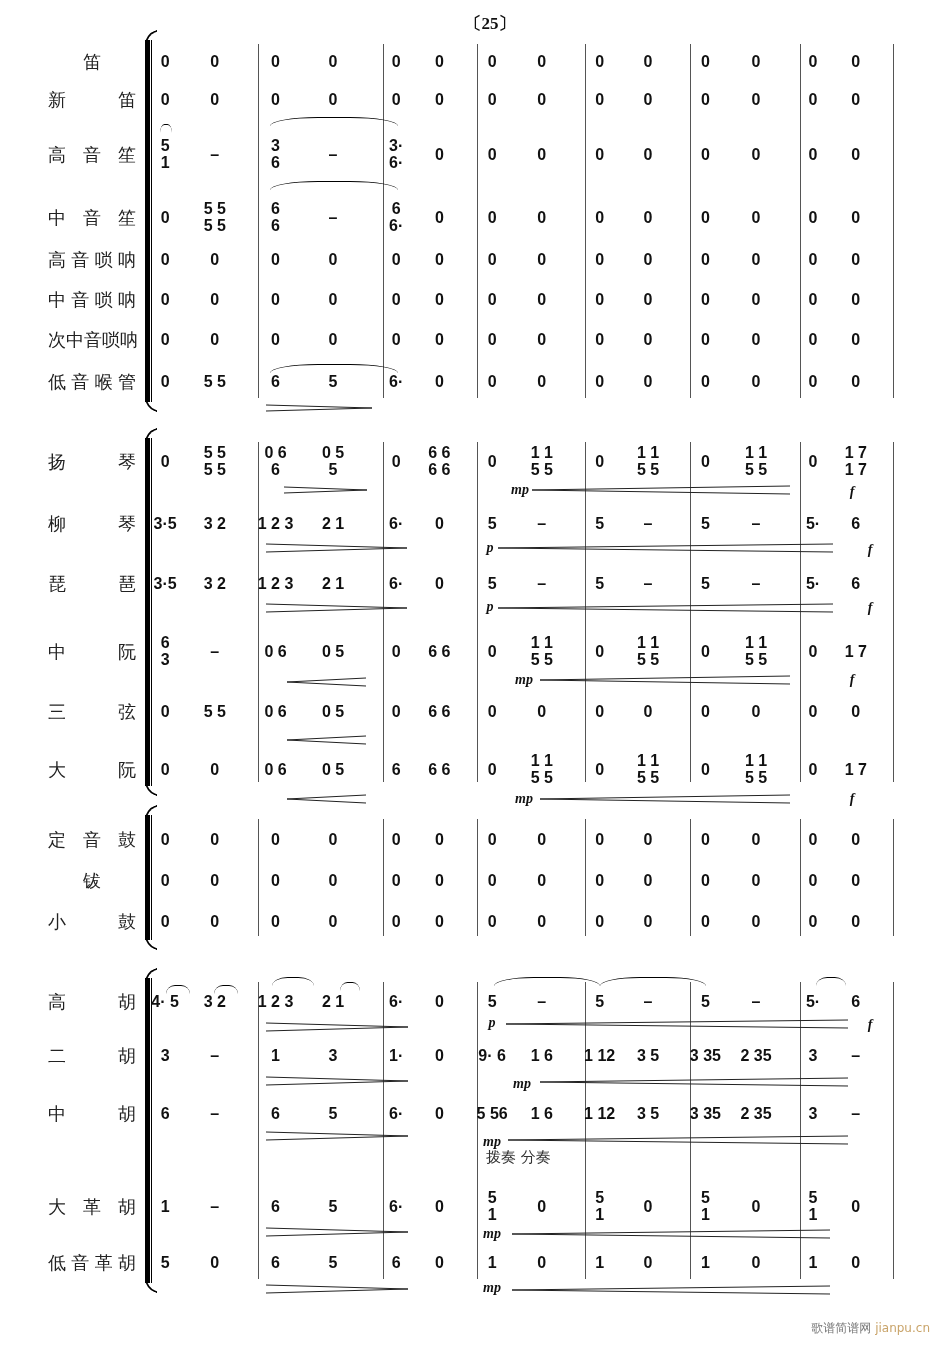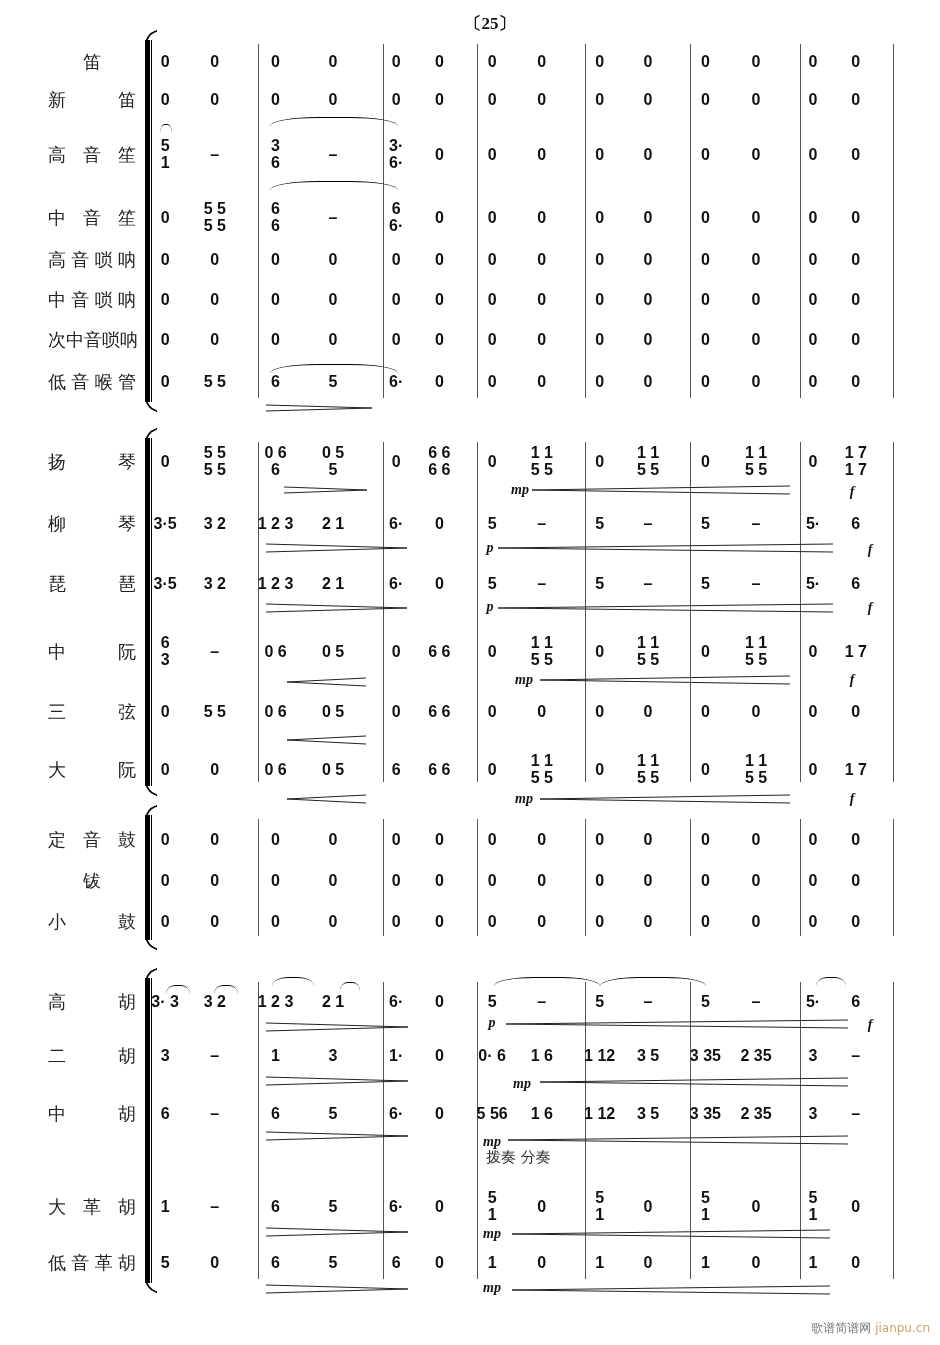--- a/index.html
+++ b/index.html
@@ -489,21 +489,21 @@
     <div class="barline" style="left: 383px; top: 982px; height: 297px;"></div>
     <div class="barline" style="left: 477px; top: 982px; height: 297px;"></div>
     <div class="barline" style="left: 585px; top: 982px; height: 297px;"></div>
     <div class="barline" style="left: 690px; top: 982px; height: 297px;"></div>
     <div class="barline" style="left: 800px; top: 982px; height: 297px;"></div>
     <div class="barline" style="left: 893px; top: 982px; height: 297px;"></div>
     <div class="label lbl-spread" style="top: 1002px;">
       <span>高</span>
       <span>胡</span>
     </div>
-    <div class="note" style="left: 165.12px; top: 1002px;">3· 3</div>
+    <div class="note" style="left: 165.12px; top: 1002px;">4· 5</div>
     <div class="note" style="left: 214.8px; top: 1002px;">3 2</div>
     <div class="note" style="left: 275.5px; top: 1002px;">1 2 3</div>
     <div class="note" style="left: 333px; top: 1002px;">2 1</div>
     <div class="note" style="left: 396.16px; top: 1002px;">6·</div>
     <div class="note" style="left: 439.4px; top: 1002px;">0</div>
     <div class="note" style="left: 492.12px; top: 1002px;">5</div>
     <div class="note" style="left: 541.8px; top: 1002px;">–</div>
     <div class="note" style="left: 599.7px; top: 1002px;">5</div>
     <div class="note" style="left: 648px; top: 1002px;">–</div>
     <div class="note" style="left: 705.4px; top: 1002px;">5</div>
@@ -515,21 +515,21 @@
     <div class="label lbl-spread" style="top: 1056px;">
       <span>二</span>
       <span>胡</span>
     </div>
     <div class="note" style="left: 165.12px; top: 1056px;">3</div>
     <div class="note" style="left: 214.8px; top: 1056px;">–</div>
     <div class="note" style="left: 275.5px; top: 1056px;">1</div>
     <div class="note" style="left: 333px; top: 1056px;">3</div>
     <div class="note" style="left: 396.16px; top: 1056px;">1·</div>
     <div class="note" style="left: 439.4px; top: 1056px;">0</div>
-    <div class="note" style="left: 492.12px; top: 1056px;">0· 6</div>
+    <div class="note" style="left: 492.12px; top: 1056px;">9· 6</div>
     <div class="note" style="left: 541.8px; top: 1056px;">1 6</div>
     <div class="note" style="left: 599.7px; top: 1056px;">1 12</div>
     <div class="note" style="left: 648px; top: 1056px;">3 5</div>
     <div class="note" style="left: 705.4px; top: 1056px;">3 35</div>
     <div class="note" style="left: 756px; top: 1056px;">2 35</div>
     <div class="note" style="left: 813.02px; top: 1056px;">3</div>
     <div class="note" style="left: 855.8px; top: 1056px;">–</div>
     <div class="dyn" style="left: 522px; top: 1084px;">mp</div>
     <div class="label lbl-spread" style="top: 1114px;">
       <span>中</span>

